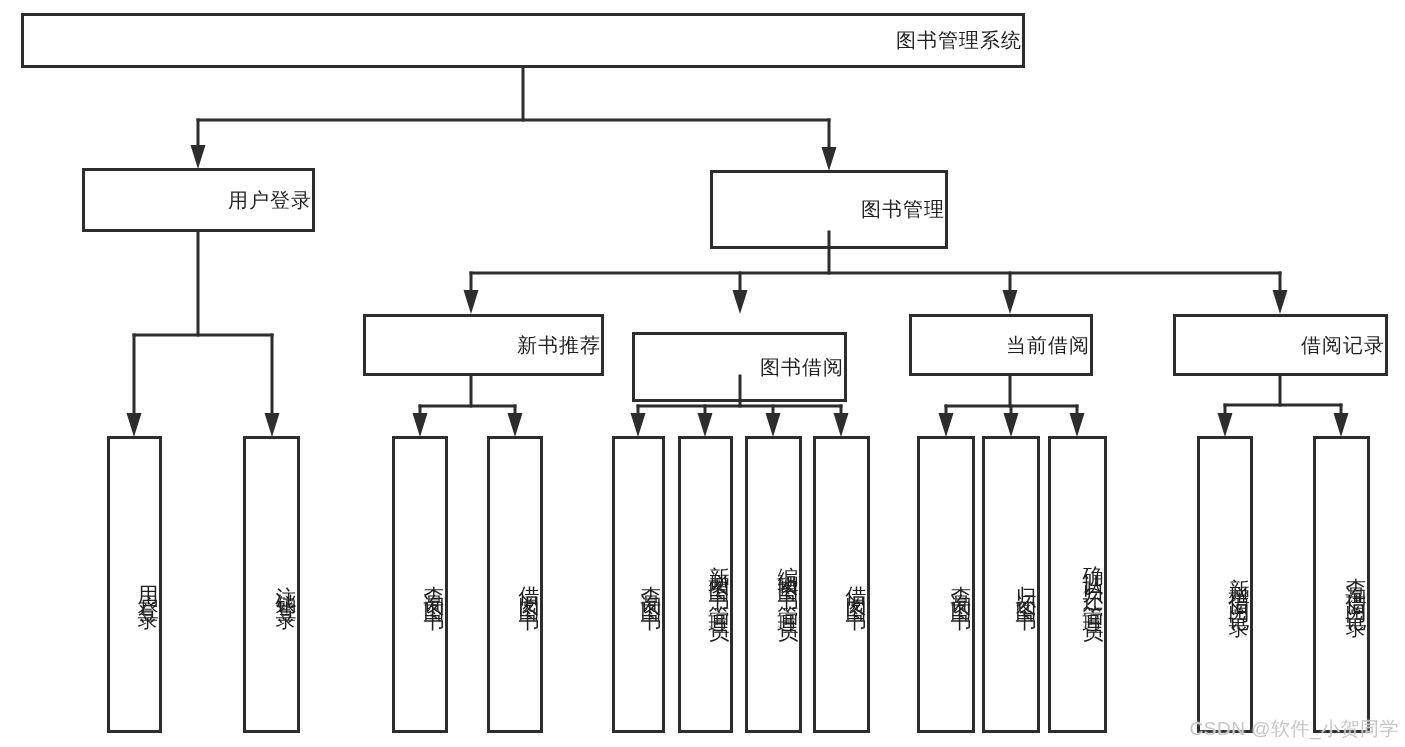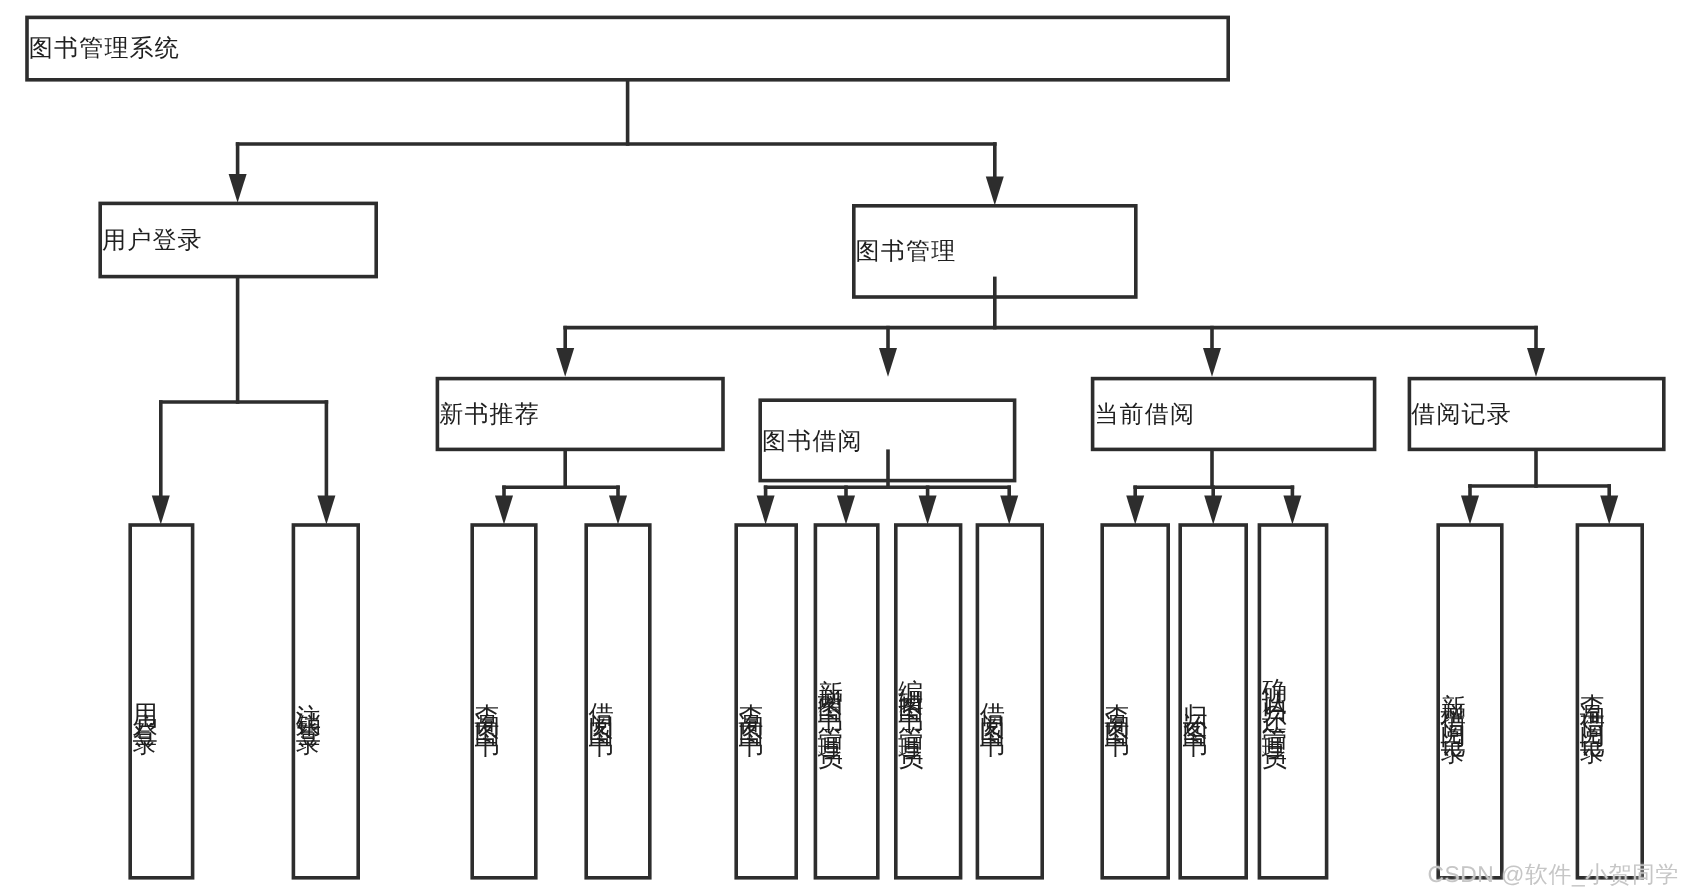--- a/index.html
+++ b/index.html
@@ -25,21 +25,21 @@
     pointer-events: none;
     z-index: 2;
   }
   .node {
     position: absolute;
     box-sizing: border-box;
     background: var(--bg);
     border: 3px solid var(--line);
     display: flex;
     align-items: center;
-    justify-content: flex-start;
+    justify-content: flex-end;
     color: var(--text);
     z-index: 1;
   }
   .h-label {
     font-size: 20px;
     letter-spacing: 1px;
     white-space: nowrap;
   }
   .v-label {
     writing-mode: vertical-rl;
@@ -145,21 +145,21 @@
   <div class="node" style="left:710px; top:170px; width:238px; height:79px;">
     <span class="h-label">图书管理</span>
   </div>
 
   <div class="node" style="left:363px; top:314px; width:241px; height:62px;">
     <span class="h-label">新书推荐</span>
   </div>
   <div class="node" style="left:632px; top:332px; width:215px; height:70px;">
     <span class="h-label">图书借阅</span>
   </div>
-  <div class="node" style="left:909px; top:314px; width:238px; height:62px;">
+  <div class="node" style="left:909px; top:314px; width:184px; height:62px;">
     <span class="h-label">当前借阅</span>
   </div>
   <div class="node" style="left:1173px; top:314px; width:215px; height:62px;">
     <span class="h-label">借阅记录</span>
   </div>
 
   <div class="node" style="left:107px; top:436px; width:55px; height:297px;">
     <span class="v-label">用户登录</span>
   </div>
   <div class="node" style="left:243px; top:436px; width:57px; height:297px;">

